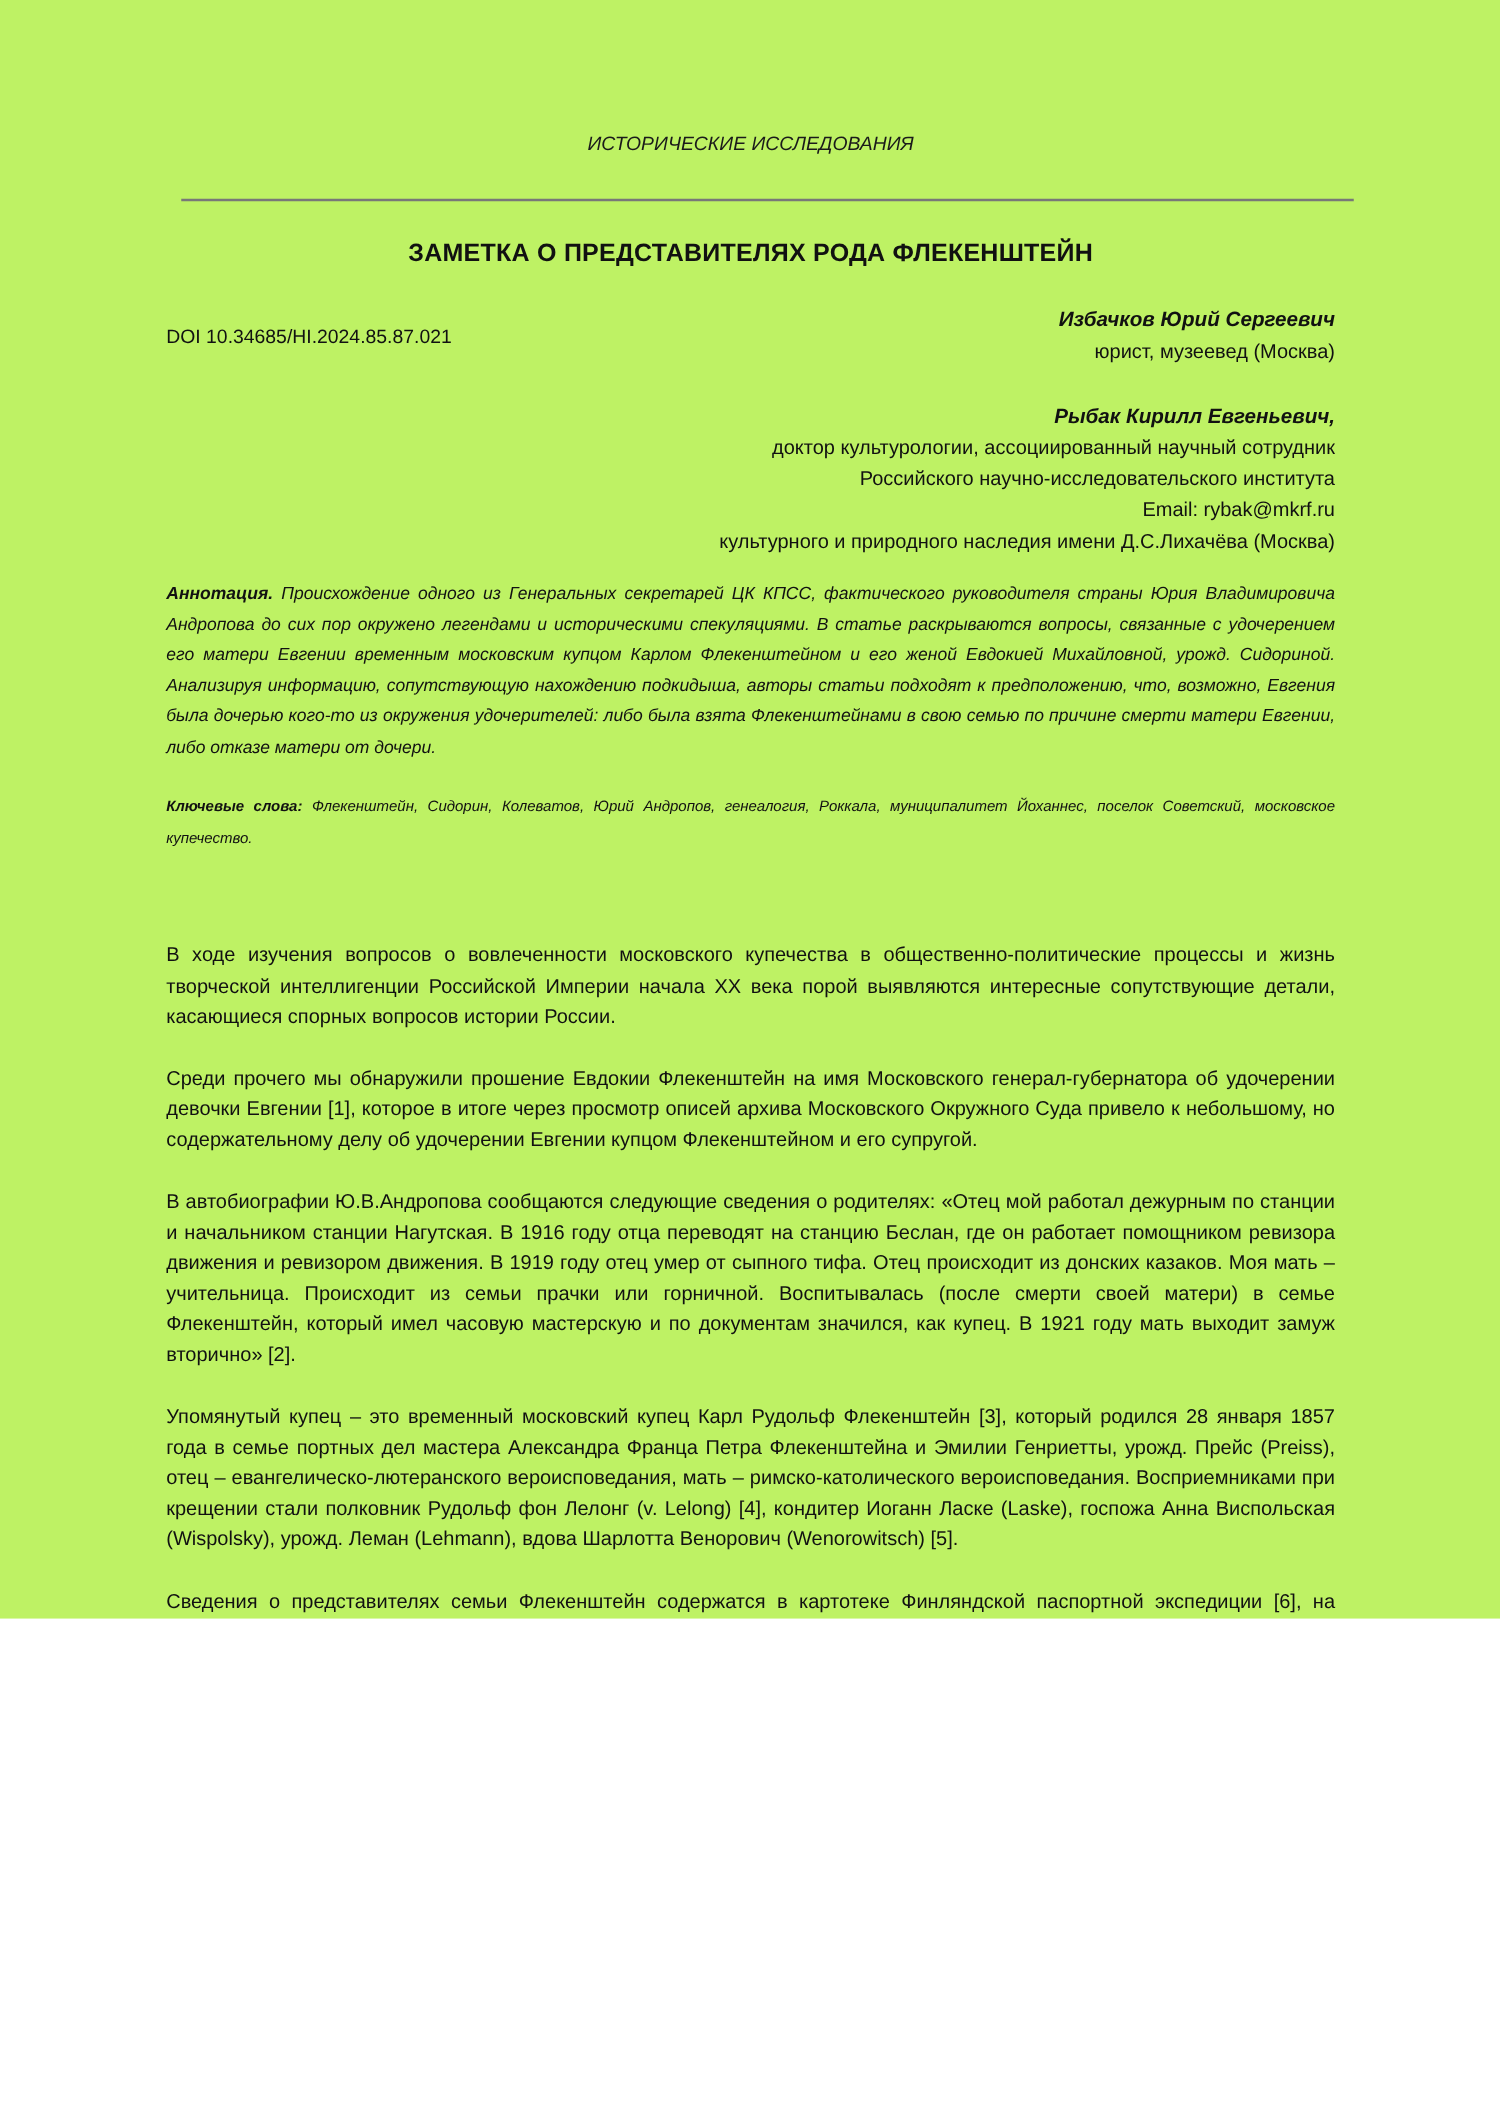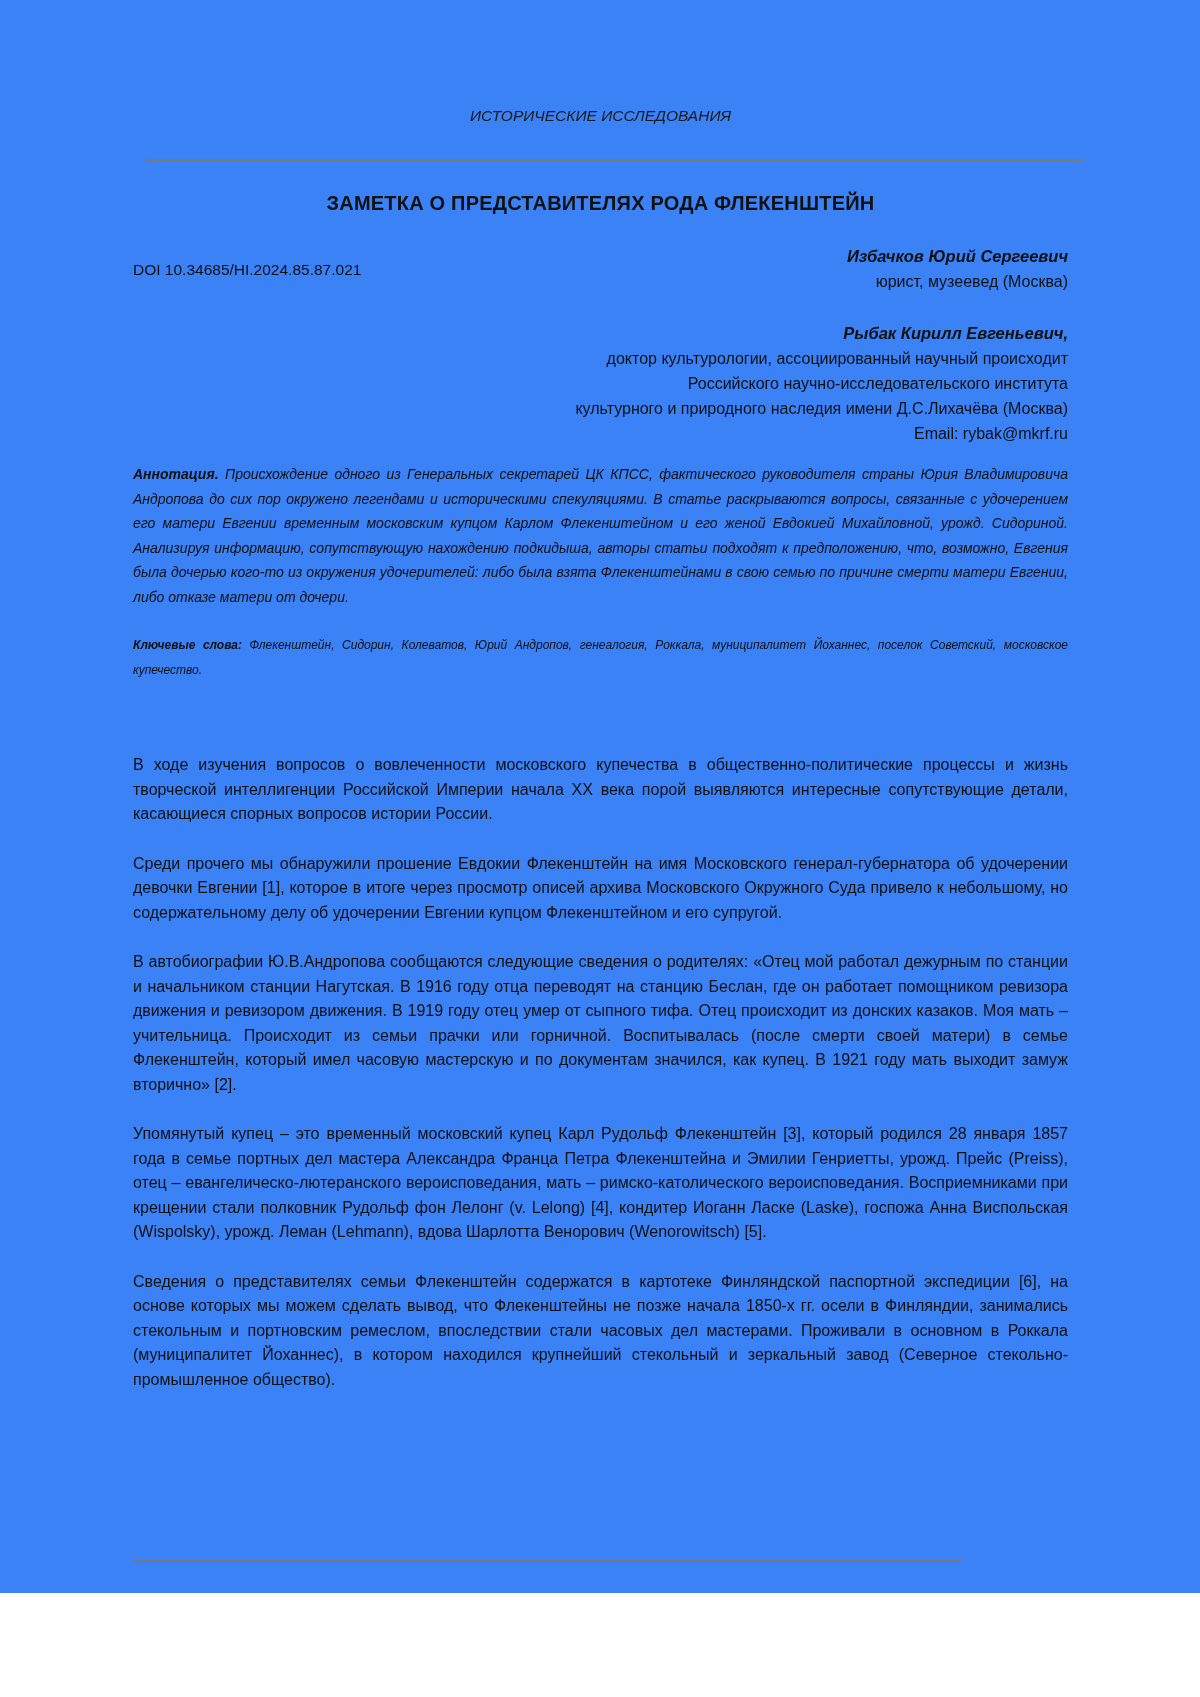--- a/index.html
+++ b/index.html
@@ -3,23 +3,23 @@
 <meta charset="utf-8">
 <style>
   html, body {
     margin: 0;
     padding: 0;
     background: #ffffff;
   }
   .page {
     position: relative;
     width: 1200px;
-    height: 1593px;
+    height: 1295px;
     margin: 0 auto;
-    background: #3b82f6;
+    background: #bef264;
     color: #111111;
     font-family: "Liberation Sans", "DejaVu Sans", sans-serif;
     box-sizing: border-box;
     padding: 0 132px 0 133px;
     overflow: hidden;
   }
   .running-head {
     padding-top: 106px;
     text-align: center;
     font-style: italic;
@@ -138,24 +138,24 @@
   <div class="byline-row">
     <div class="doi">DOI 10.34685/HI.2024.85.87.021</div>
     <div class="author-block">
       <div class="author-name">Избачков Юрий Сергеевич</div>
       <div class="author-line">юрист, музеевед (Москва)</div>
     </div>
   </div>
 
   <div class="author-block second">
     <div class="author-name">Рыбак Кирилл Евгеньевич,</div>
-    <div class="author-line">доктор культурологии, ассоциированный научный происходит</div>
+    <div class="author-line">доктор культурологии, ассоциированный научный сотрудник</div>
     <div class="author-line">Российского научно-исследовательского института</div>
+    <div class="author-line">Email: rybak@mkrf.ru</div>
     <div class="author-line">культурного и природного наследия имени Д.С.Лихачёва (Москва)</div>
-    <div class="author-line">Email: rybak@mkrf.ru</div>
   </div>
 
   <p class="abstract">
     <span class="lead">Аннотация.</span>
     <span>Происхождение одного из Генеральных секретарей ЦК КПСС, фактического руководителя страны Юрия Владимировича Андропова до сих пор окружено легендами и историческими спекуляциями. В статье раскрываются вопросы, связанные с удочерением его матери Евгении временным московским купцом Карлом Флекенштейном и его женой Евдокией Михайловной, урожд. Сидориной. Анализируя информацию, сопутствующую нахождению подкидыша, авторы статьи подходят к предположению, что, возможно, Евгения была дочерью кого-то из окружения удочерителей: либо была взята Флекенштейнами в свою семью по причине смерти матери Евгении, либо отказе матери от дочери.</span>
   </p>
 
   <p class="keywords">
     <span class="lead">Ключевые слова:</span>
     <span>Флекенштейн, Сидорин, Колеватов, Юрий Андропов, генеалогия, Роккала, муниципалитет Йоханнес, поселок Советский, московское купечество.</span>

